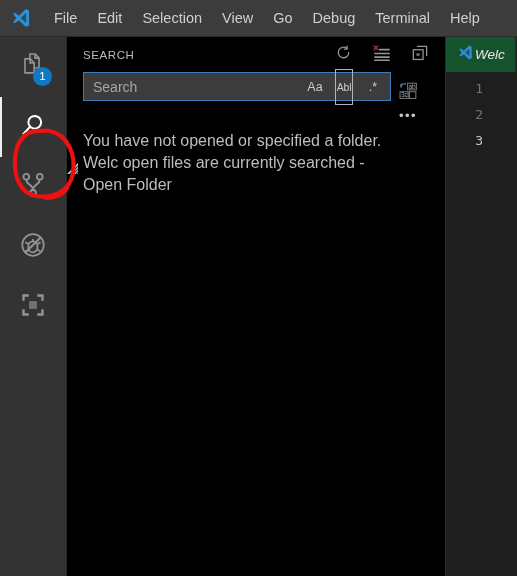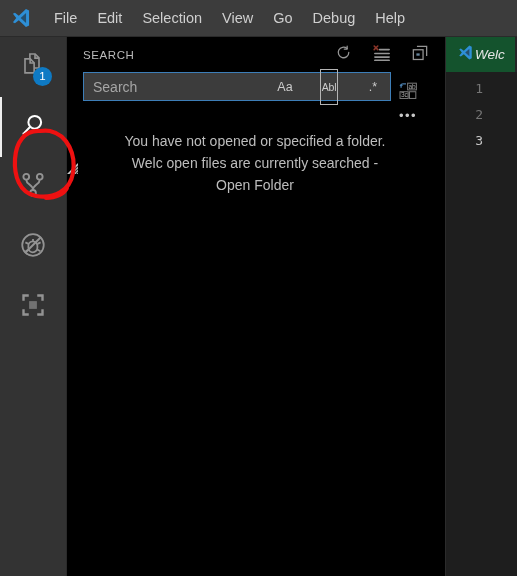--- a/index.html
+++ b/index.html
@@ -184,21 +184,21 @@
   .field .placeholder {
     flex: 1 1 auto;
     font-size: 14px;
     color: #a6a6a6;
     white-space: nowrap;
     overflow: hidden;
   }
   .field-toggles {
     display: flex;
     align-items: flex-end;
-    gap: 22px;
+    gap: 7px;
     flex: 0 0 auto;
     padding-right: 2px;
   }
   .toggle {
     width: 22px;
     height: 21px;
     display: flex;
     align-items: center;
     justify-content: center;
     color: #cccccc;
@@ -252,24 +252,23 @@
     position: absolute;
     left: 0px;
     top: 88px;
     width: 11px;
     height: 11px;
     z-index: 30;
   }
 
   .message {
     padding: 6px 18px 0 16px;
-    font-size: 14px;
+    font-size: 16px;
     line-height: 22px;
     color: #bdbdbd;
-    text-align: center;
   }
   .message .link {
     color: #bdbdbd;
     cursor: pointer;
   }
 
   
   .editor {
     flex: 1 1 auto;
     background: #1e1e1e;
@@ -335,20 +334,21 @@
         <path d="M17.5 6.6v10.8l-5.9-5.4 5.9-5.4z" fill="#1e1e1e" opacity=".55"></path>
       </svg>
     </div>
     <div class="menu">
       <div class="menu-item">File</div>
       <div class="menu-item">Edit</div>
       <div class="menu-item">Selection</div>
       <div class="menu-item">View</div>
       <div class="menu-item">Go</div>
       <div class="menu-item">Debug</div>
+      <div class="menu-item">Terminal</div>
       <div class="menu-item">Help</div>
     </div>
   </div>
 
   <div class="bodyrow">
 
     <div class="activitybar">
 
       <div class="act-item">
         <span class="glyph">

